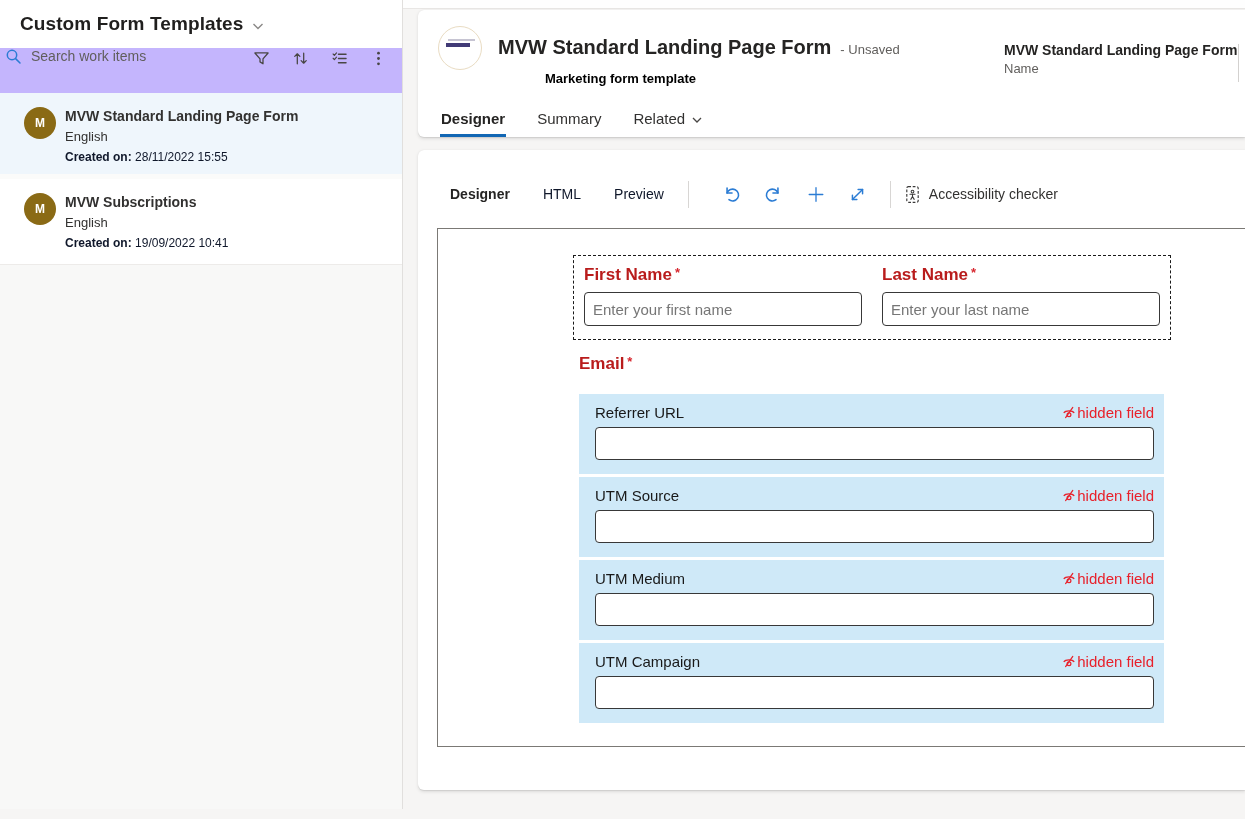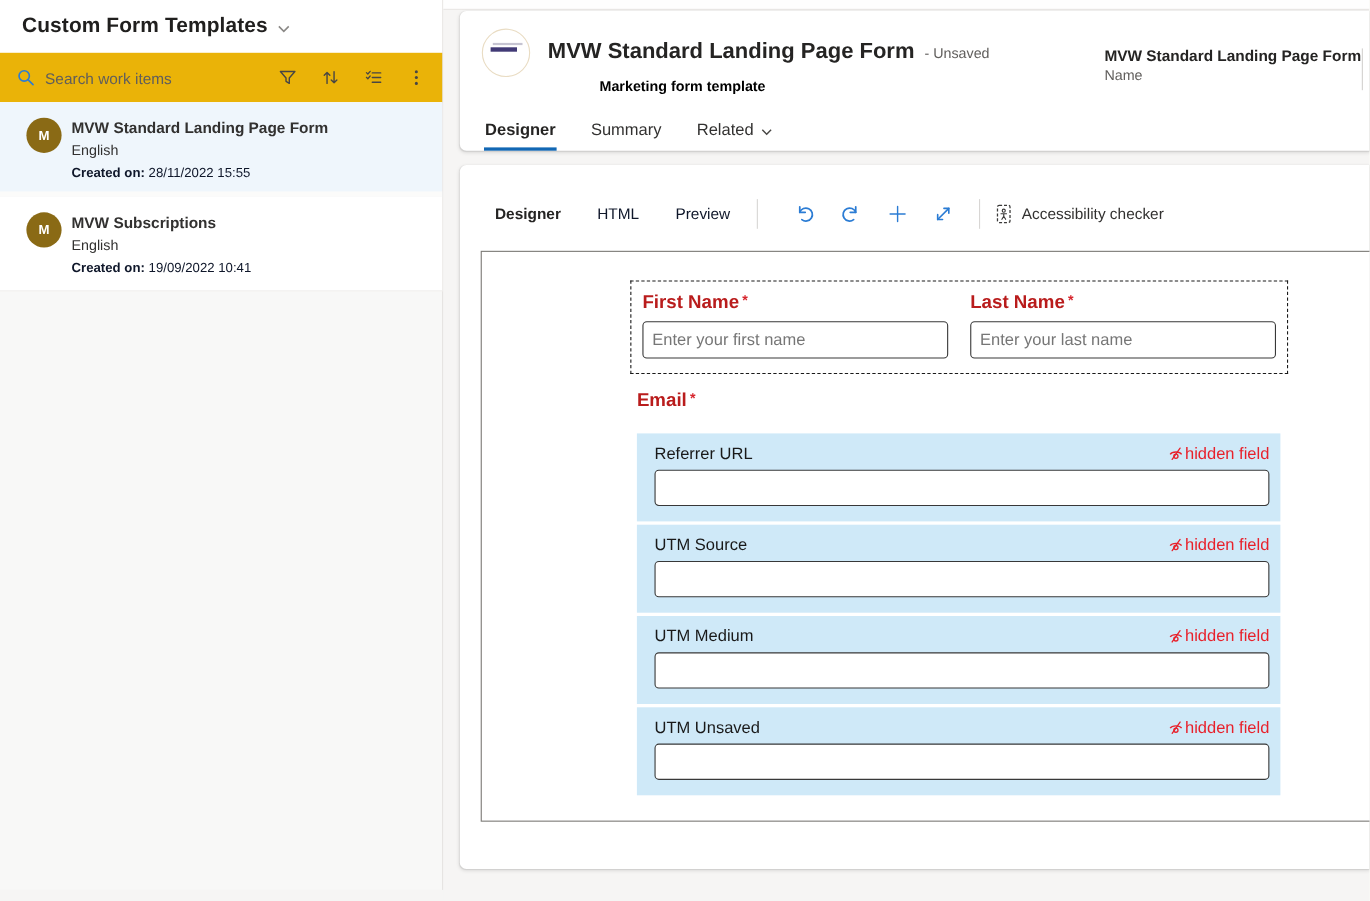--- a/index.html
+++ b/index.html
@@ -6,21 +6,21 @@
   html,body { width:1245px; height:819px; overflow:hidden;
     font-family:"Liberation Sans","DejaVu Sans",sans-serif; background:#f6f5f4; color:#323130; }
   .app { position:relative; width:1245px; height:819px; }
 
   
   .sidebar { position:absolute; left:0; top:0; width:403px; height:809px;
     background:#f8f8f7; border-right:1px solid #e1dfdd; }
   .sb-header { height:48px; background:#fff; display:flex; align-items:center; padding:0 14px 0 20px; }
   .sb-header h1 { font-size:19px; font-weight:700; color:#201f1e; letter-spacing:.1px; }
   .sb-header .chev { margin-left:8px; margin-top:4px; color:#8a8886; }
-  .sb-search { height:45px; background:#eab308; display:flex; align-items:center; padding:0 14px 0 15px; gap:9px; }
+  .sb-search { height:45px; background:#c4b5fd; display:flex; align-items:flex-start; padding:0 14px 0 5px; gap:9px; }
   .sb-search-input { flex:0 1 auto; width:150px; border:none; background:transparent; outline:none;
     font-size:14px; color:#323130; font-family:inherit; }
   .sb-search-input::placeholder { color:#605e5c; }
   .sb-search .spacer { flex:1; }
   .sb-tool { width:20px; height:20px; display:flex; align-items:center; justify-content:center;
     color:#484644; cursor:pointer; margin-left:10px; }
   .sb-list { background:#fff; }
   .sb-item { display:flex; padding:14px 10px 0 24px; height:86px; background:#fff;
     border-bottom:1px solid #edebe9; cursor:pointer; }
   .sb-item.selected { background:var(--selection-bg); border-bottom:5px solid #fbfbfa; }
@@ -308,21 +308,21 @@
                     <path d="M10.8 1.4 L3.6 11.6" stroke="currentColor" stroke-width="1.2" stroke-linecap="round"></path>
                   </svg>
                   <span>hidden field</span>
                 </span>
               </div>
               <input class="hidden-input" style="">
             </div>
 
             <div class="hidden-section">
               <div class="hidden-head">
-                <span class="hidden-label">UTM Unsaved</span>
+                <span class="hidden-label">UTM Campaign</span>
                 <span class="hidden-badge">
                   <svg width="14" height="14" viewBox="0 0 14 14">
                     <path d="M1.8 7 C3.5 4.2 10.5 4.2 12.2 7" fill="none" stroke="currentColor" stroke-width="1.2"></path>
                     <circle cx="7" cy="8.8" r="1.9" fill="none" stroke="currentColor" stroke-width="1.2"></circle>
                     <path d="M10.8 1.4 L3.6 11.6" stroke="currentColor" stroke-width="1.2" stroke-linecap="round"></path>
                   </svg>
                   <span>hidden field</span>
                 </span>
               </div>
               <input class="hidden-input" style="">

